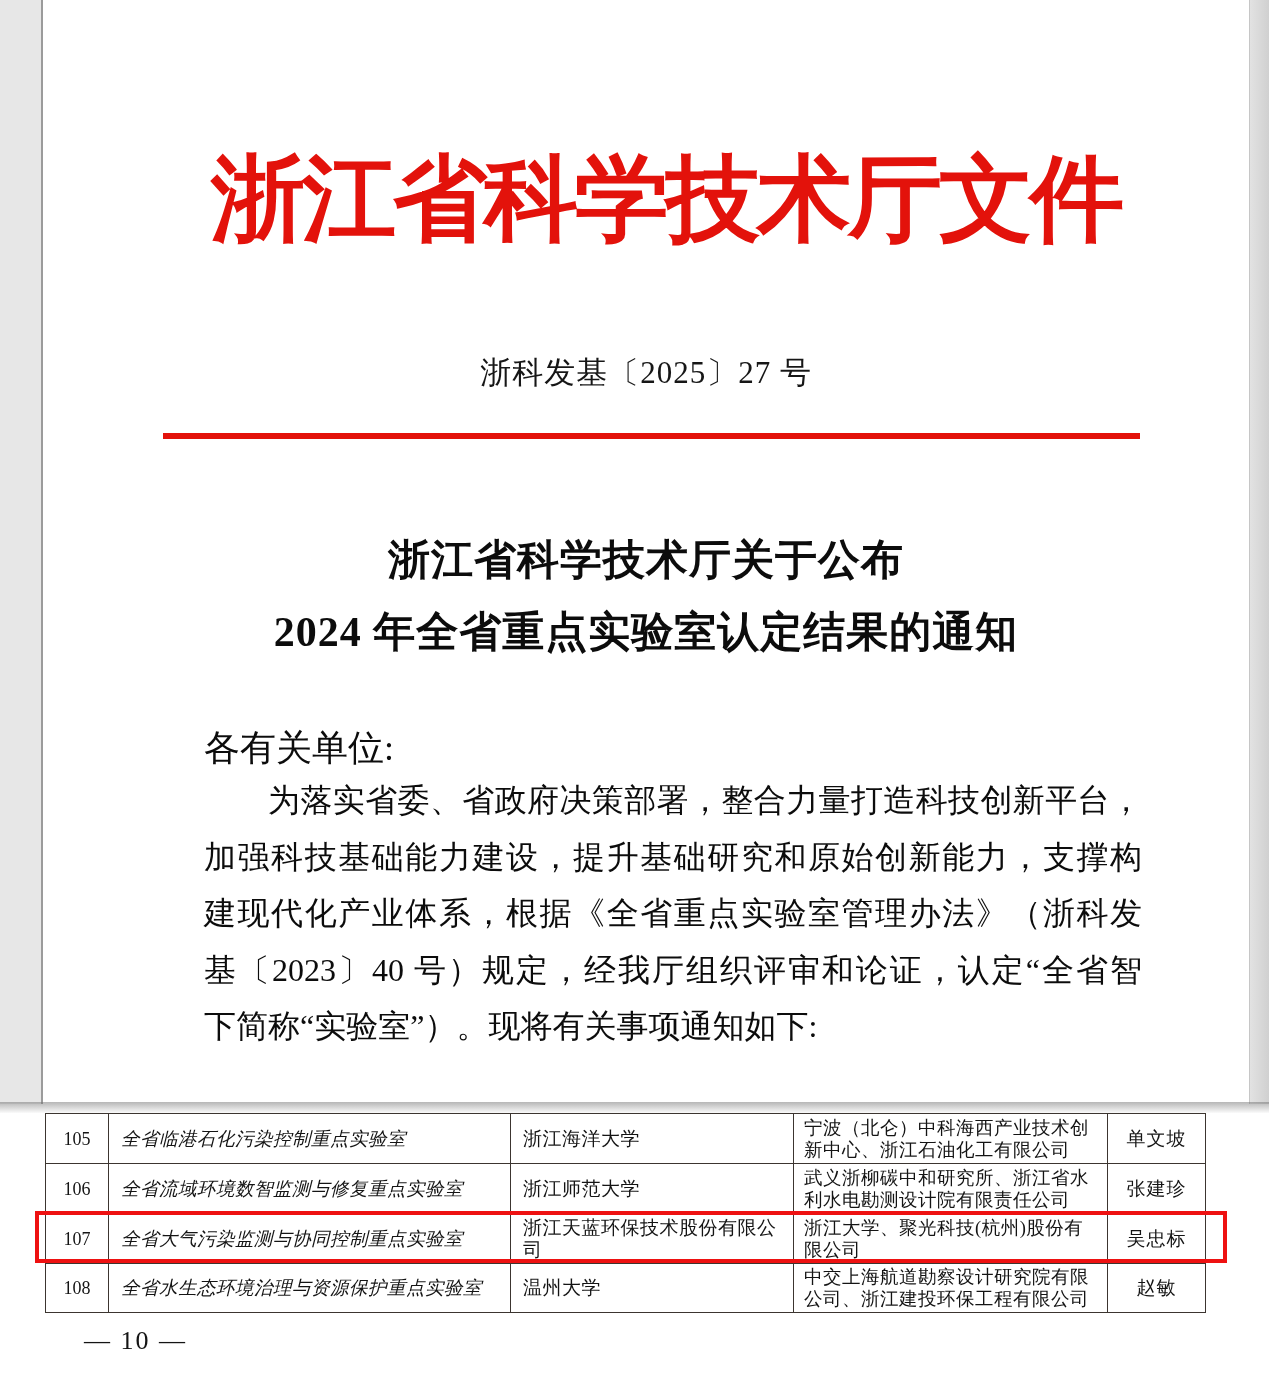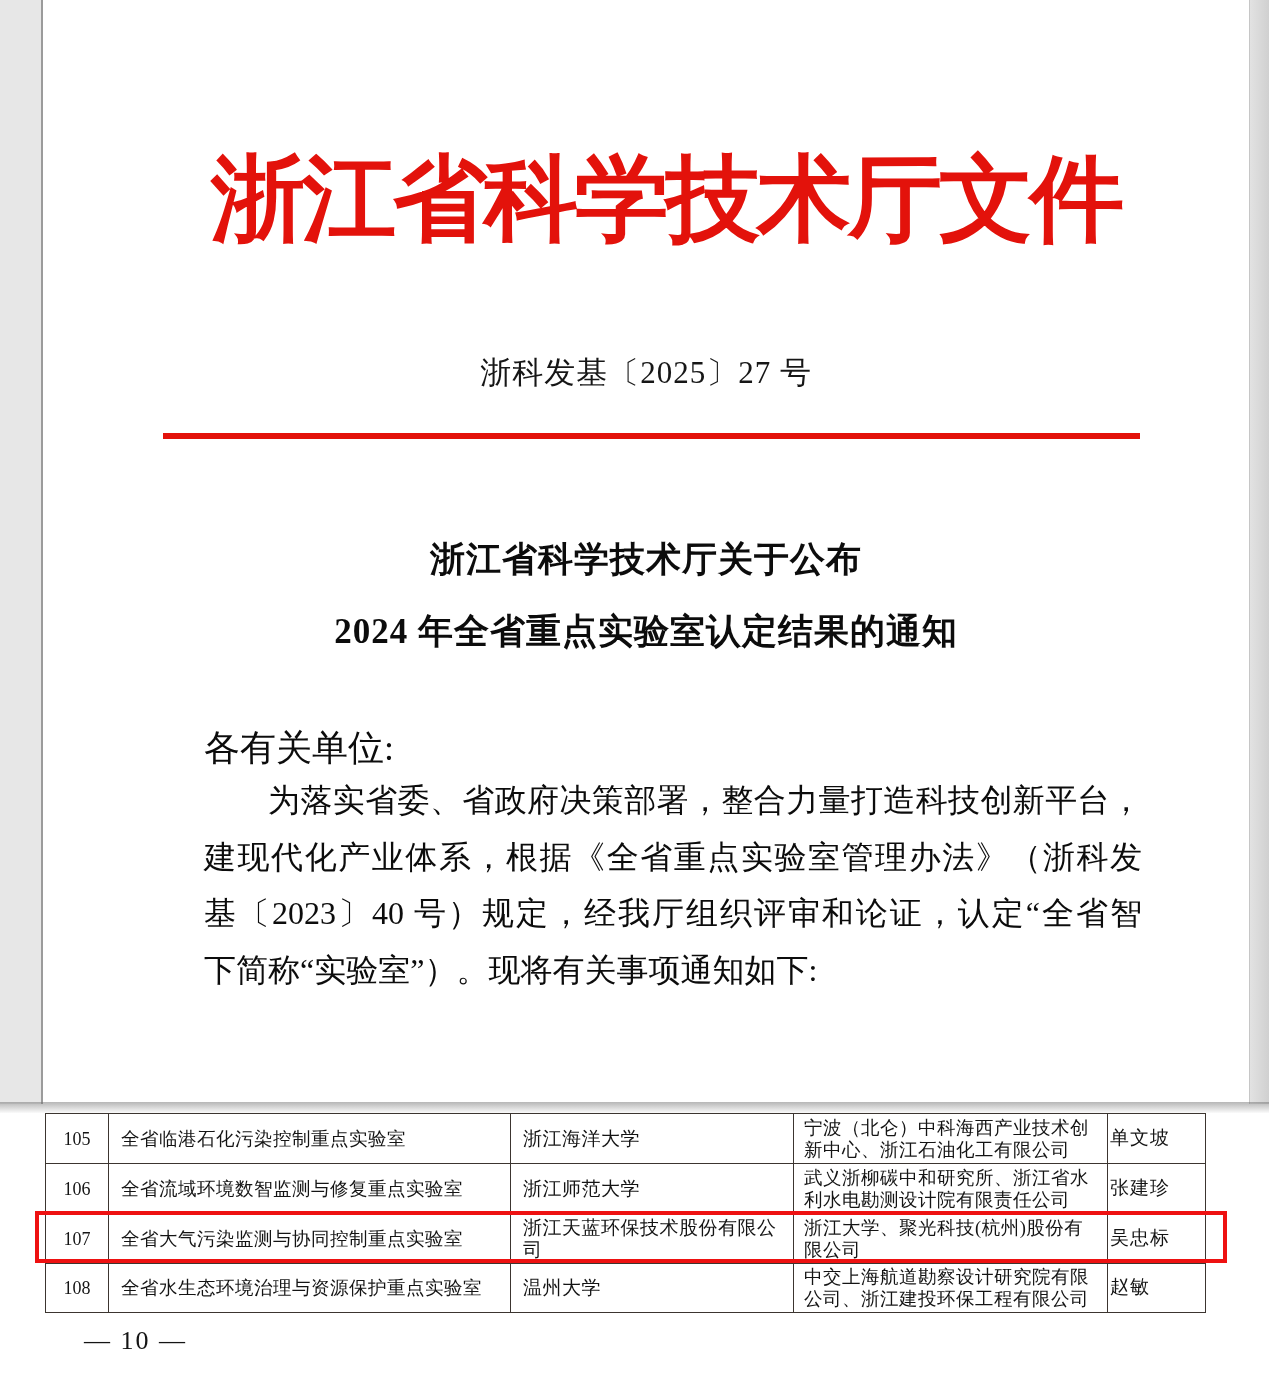--- a/index.html
+++ b/index.html
@@ -50,21 +50,21 @@
     font-size: 31px; letter-spacing: 1px;
     color: #161616;
   }
   .red-rule {
     left: 163px; top: 433px; width: 977px; height: 6px;
     background: var(--title-red, #e3120b);
   }
   .notice-title {
     left: 43px; top: 524px; width: 1206px;
     text-align: center;
-    font-size: 35px; font-weight: 700; line-height: 72px;
+    font-size: 42px; font-weight: 700; line-height: 72px;
     letter-spacing: 1px; color: #0c0c0c;
   }
   .salutation {
     left: 204px; top: 724px;
     font-size: 36px; color: #0c0c0c;
   }
   .body-text {
     left: 204px; top: 772px; width: 938px;
     font-size: 32px; line-height: 56.5px; color: #0c0c0c;
   }
@@ -85,24 +85,24 @@
     font-size: 19px; color: #141414;
   }
   table.lab-table td {
     border: 1.6px solid #3c3530;
     padding: 2px 6px 2px 12px;
     vertical-align: middle;
     line-height: 22px;
     overflow: hidden;
   }
   table.lab-table td.c-no { text-align: center; padding: 2px 2px; font-size: 18px; }
-  table.lab-table td.c-lab { font-size: 18.5px; letter-spacing: 0.5px; }
+  table.lab-table td.c-lab { font-size: 18.5px; letter-spacing: 0.5px; font-style: italic; }
   table.lab-table td.c-inst { font-size: 19px; letter-spacing: 0.5px; }
   table.lab-table td.c-part { font-size: 18.5px; padding-left: 10px; padding-right: 8px; letter-spacing: 0.5px; }
-  table.lab-table td.c-dir { text-align: left; padding: 2px 2px; letter-spacing: 1px; font-family: Liberation Mono, monospace; }
+  table.lab-table td.c-dir { text-align: center; padding: 2px 2px; letter-spacing: 1px; }
 
   .highlight-box {
     left: 35px; top: 98px; width: 1184px; height: 44px;
     border: 4px solid var(--highlight-red, #ee1111);
     background: transparent;
     pointer-events: none;
   }
   .page-number {
     left: 84px; top: 213px;
     font-size: 26px; letter-spacing: 2px; color: #141414;
@@ -125,20 +125,21 @@
 
 <div class="abs notice-title">
   <div>浙江省科学技术厅关于公布</div>
   <div>2024 年全省重点实验室认定结果的通知</div>
 </div>
 
 <div class="abs salutation">各有关单位:</div>
 
 <div class="abs body-text">
   <div class="line indent">为落实省委、省政府决策部署，整合力量打造科技创新平台，</div>
+  <div class="line">加强科技基础能力建设，提升基础研究和原始创新能力，支撑构</div>
   <div class="line">建现代化产业体系，根据《全省重点实验室管理办法》（浙科发</div>
   <div class="line">基〔2023〕40 号）规定，经我厅组织评审和论证，认定“全省智</div>
   <div class="line last">下简称“实验室”）。现将有关事项通知如下:</div>
 </div>
 
 <div class="abs section-gap"></div>
 
 <div class="abs table-section">
   <table class="lab-table">
     <colgroup>

